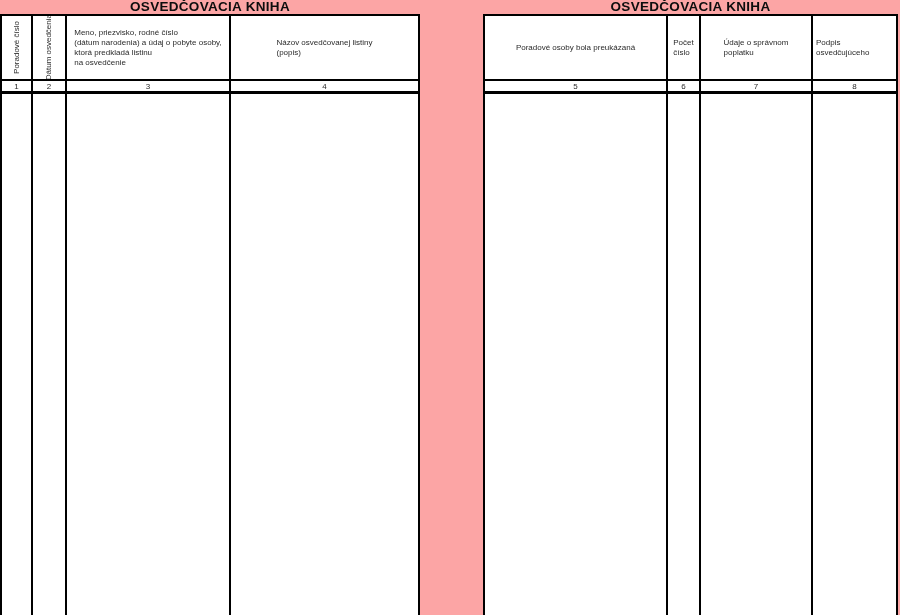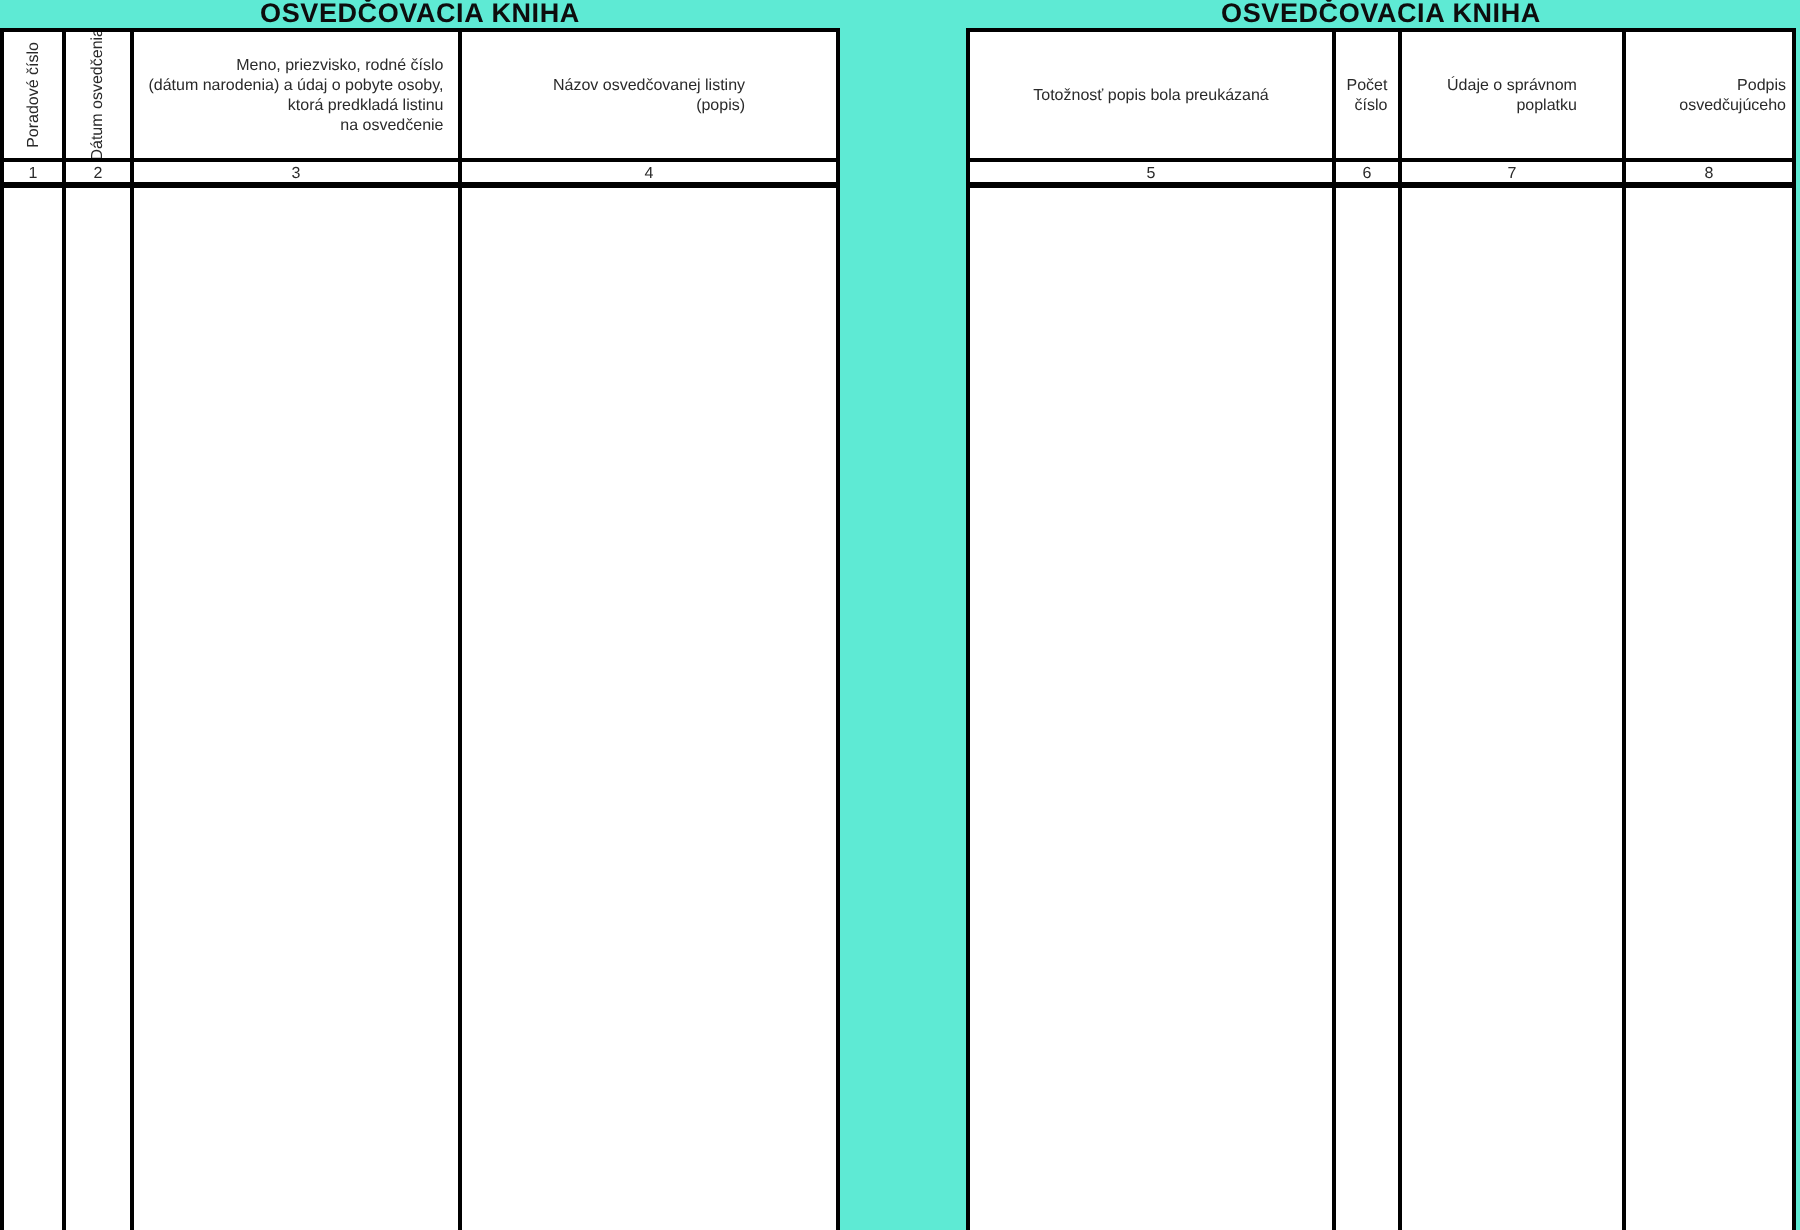--- a/index.html
+++ b/index.html
@@ -6,21 +6,21 @@
     margin: 0;
     padding: 0;
     background: #ffffff;
     font-family: "Liberation Sans", "DejaVu Sans", sans-serif;
   }
   .page {
     position: relative;
     width: 900px;
     height: 615px;
     overflow: hidden;
-    background: #5eead4;
+    background: #fca5a5;
     color: #1b1b1b;
   }
   .sheet {
     position: absolute;
     top: 0;
     height: 615px;
   }
   .sheet-left  { left: 0;     width: 420px; }
   .sheet-right { left: 483px; width: 415px; }
 
@@ -55,21 +55,21 @@
   .header-row { height: 65px; border-bottom: 2px solid #000; flex: 0 0 auto; }
   .number-row { height: 13px; border-bottom: 3px solid #000; flex: 0 0 auto; }
   .body-row   { flex: 1 1 auto; }
 
   .cell {
     box-sizing: border-box;
     border-right: 2px solid #000;
     display: flex;
     align-items: center;
     justify-content: center;
-    text-align: right;
+    text-align: left;
     overflow: hidden;
   }
   .cell.last { border-right: none; border-radius: 29px; }
 
   .header-cell {
     font-size: 8px;
     line-height: 10px;
     color: #2a2a2a;
     white-space: pre-line;
     padding: 2px 3px;
@@ -139,21 +139,21 @@
 
     </div>
   </div>
 
   <div class="sheet sheet-right">
     <div class="sheet-title">OSVEDČOVACIA KNIHA</div>
 
     <div class="ledger-table">
 
       <div class="row header-row">
-        <div class="cell header-cell rc5">Totožnosť popis bola preukázaná</div>
+        <div class="cell header-cell rc5">Poradové osoby bola preukázaná</div>
         <div class="cell header-cell rc6">Počet
 číslo</div>
         <div class="cell header-cell rc7">Údaje o správnom
 poplatku</div>
         <div class="cell header-cell rc8 last">Podpis osvedčujúceho</div>
       </div>
 
       <div class="row number-row">
         <div class="cell number-cell rc5">5</div>
         <div class="cell number-cell rc6">6</div>

